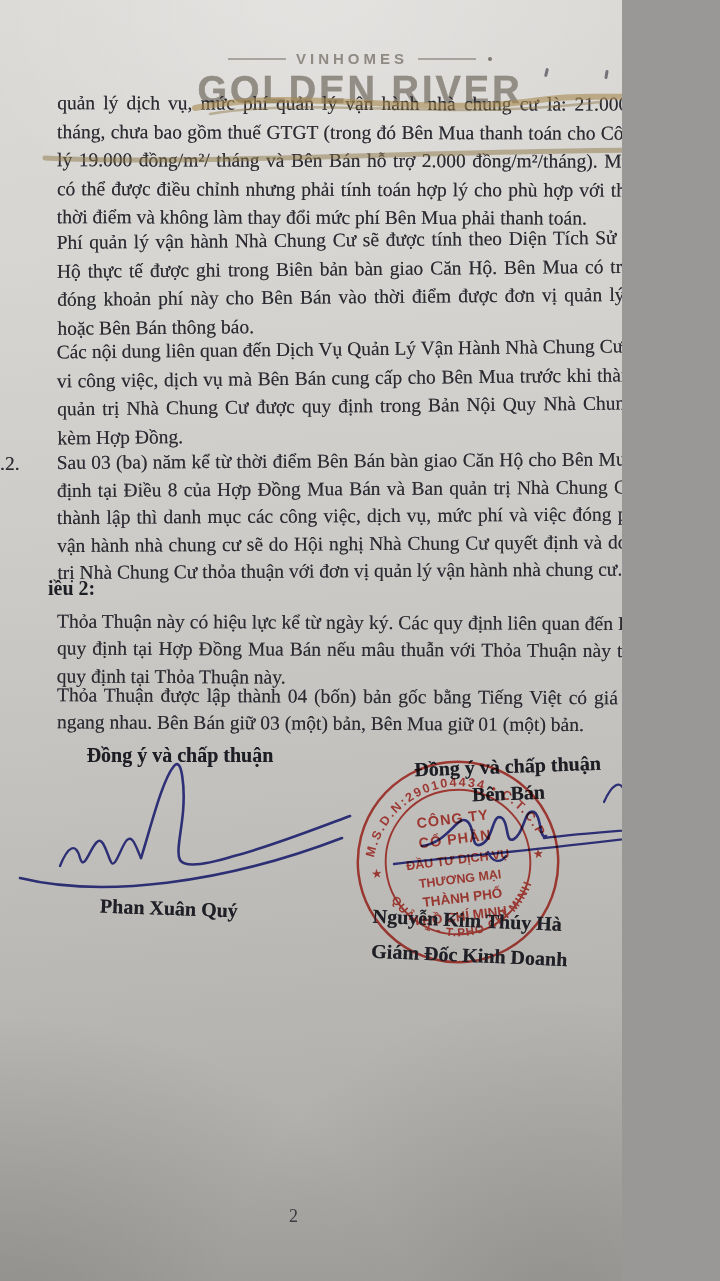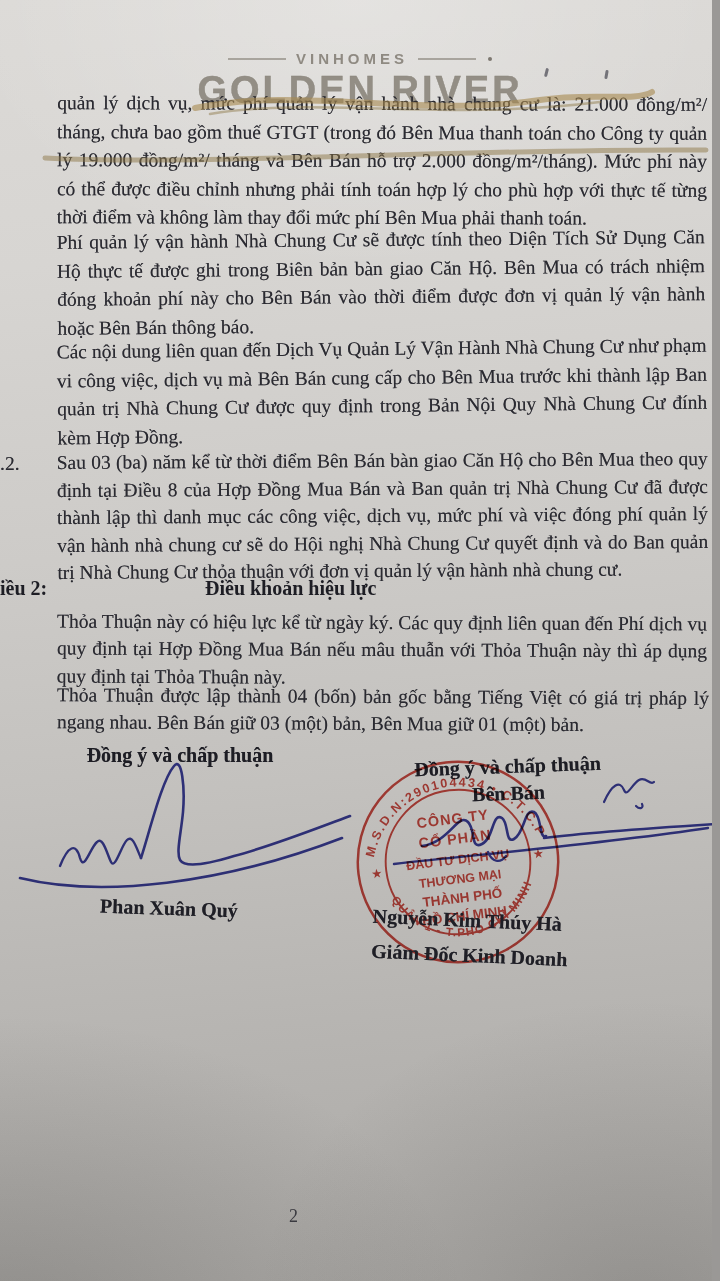--- a/index.html
+++ b/index.html
@@ -1,35 +1,35 @@
 <!DOCTYPE html>
 <html><head>
 <meta charset="utf-8">
 <style>
   html,body{margin:0;padding:0;background:#9a9896;}
   .page{
-    position:relative;width:712px;height:1281px;overflow:hidden;
+    position:relative;width:622px;height:1281px;overflow:hidden;
     font-family:"Liberation Serif",serif;color:#26262c;
     background:
       radial-gradient(90% 40% at 90% 102%, rgba(55,53,50,.20), transparent 60%),
       radial-gradient(120% 45% at 0% 104%, rgba(55,53,50,.25), transparent 55%),
       radial-gradient(80% 30% at 50% 0%, rgba(255,255,255,.25), transparent 70%),
       linear-gradient(175deg,#dcdad7 0%,#d7d5d2 20%,#cdcbc8 42%,#c3c1be 60%,#b7b5b2 78%,#aaa8a5 100%);
   }
   .abs{position:absolute;}
   .para{
     position:absolute;font-size:19.5px;line-height:28.6px;text-align:justify;
     color:#2a2a31;text-shadow:0 0 .5px rgba(42,42,50,.55);
   }
   .p1{top:90px;left:57px;width:650px;transform:rotate(.15deg);}
   .p2{top:226px;left:57px;width:648px;transform:rotate(-.5deg);}
   .p3{top:335px;left:57px;width:650px;transform:rotate(-.6deg);}
   .p4{top:447px;left:57px;width:651px;line-height:27.6px;transform:rotate(-.35deg);}
   .clause-num{top:450px;left:0;font-size:19.5px;color:#2a2a31;}
-  .article-label{top:577px;left:0;font-size:20px;font-weight:bold;color:#1d1d24;}
+  .article-label{top:577px;left:0;font-size:20px;font-weight:bold;color:#1d1d24;padding-left:48px;}
   .article-title{top:577px;left:205px;font-size:20px;font-weight:bold;color:#1d1d24;}
   .p5{top:609px;left:57px;width:650px;line-height:27.4px;transform:rotate(.25deg);}
   .p6{top:683px;left:57px;width:652px;line-height:27.4px;transform:rotate(.3deg);}
   .sig-label{
     position:absolute;text-align:center;font-weight:bold;font-size:20px;line-height:27px;color:#1d1d24;
     text-shadow:0 0 .5px rgba(30,30,40,.6);
   }
   .buyer-label{top:742px;left:55px;width:250px;}
   .seller-label{top:753px;left:386px;width:244px;transform:rotate(-2deg);}
   .sig-name{position:absolute;font-weight:bold;font-size:20px;color:#1f1f26;text-shadow:0 0 .5px rgba(30,30,40,.6);}
@@ -77,21 +77,20 @@
     <path d="M45,80 C200,88 480,70 706,72" fill="none" stroke="#8e7847" stroke-width="5" stroke-linecap="round" opacity="0.5"></path>
   </svg>
 
   <div class="para p2">Phí quản lý vận hành Nhà Chung Cư sẽ được tính theo Diện Tích Sử Dụng Căn Hộ thực tế được ghi trong Biên bản bàn giao Căn Hộ. Bên Mua có trách nhiệm đóng khoản phí này cho Bên Bán vào thời điểm được đơn vị quản lý vận hành hoặc Bên Bán thông báo.</div>
   <div class="para p3">Các nội dung liên quan đến Dịch Vụ Quản Lý Vận Hành Nhà Chung Cư như phạm vi công việc, dịch vụ mà Bên Bán cung cấp cho Bên Mua trước khi thành lập Ban quản trị Nhà Chung Cư được quy định trong Bản Nội Quy Nhà Chung Cư đính kèm Hợp Đồng.</div>
 
   <div class="para clause-num">.2.</div>
   <div class="para p4">Sau 03 (ba) năm kể từ thời điểm Bên Bán bàn giao Căn Hộ cho Bên Mua theo quy định tại Điều 8 của Hợp Đồng Mua Bán và Ban quản trị Nhà Chung Cư đã được thành lập thì danh mục các công việc, dịch vụ, mức phí và việc đóng phí quản lý vận hành nhà chung cư sẽ do Hội nghị Nhà Chung Cư quyết định và do Ban quản trị Nhà Chung Cư thỏa thuận với đơn vị quản lý vận hành nhà chung cư.</div>
 
   <div class="abs article-label">iều 2:</div>
-  <div class="abs article-title">Điều khoản hiệu lực</div>
 
   <div class="para p5">Thỏa Thuận này có hiệu lực kể từ ngày ký. Các quy định liên quan đến Phí dịch vụ quy định tại Hợp Đồng Mua Bán nếu mâu thuẫn với Thỏa Thuận này thì áp dụng quy định tại Thỏa Thuận này.</div>
   <div class="para p6">Thỏa Thuận được lập thành 04 (bốn) bản gốc bằng Tiếng Việt có giá trị pháp lý ngang nhau. Bên Bán giữ 03 (một) bản, Bên Mua giữ 01 (một) bản.</div>
 
   <div class="sig-label buyer-label">
     <div>Đồng ý và chấp thuận</div>
   </div>
 
   <svg class="abs pen" style="top:758px;left:12px;width:345px;height:148px" viewBox="0 0 345 148">
     <g fill="none" stroke="#3c3f9f" stroke-linecap="round" stroke-linejoin="round">

